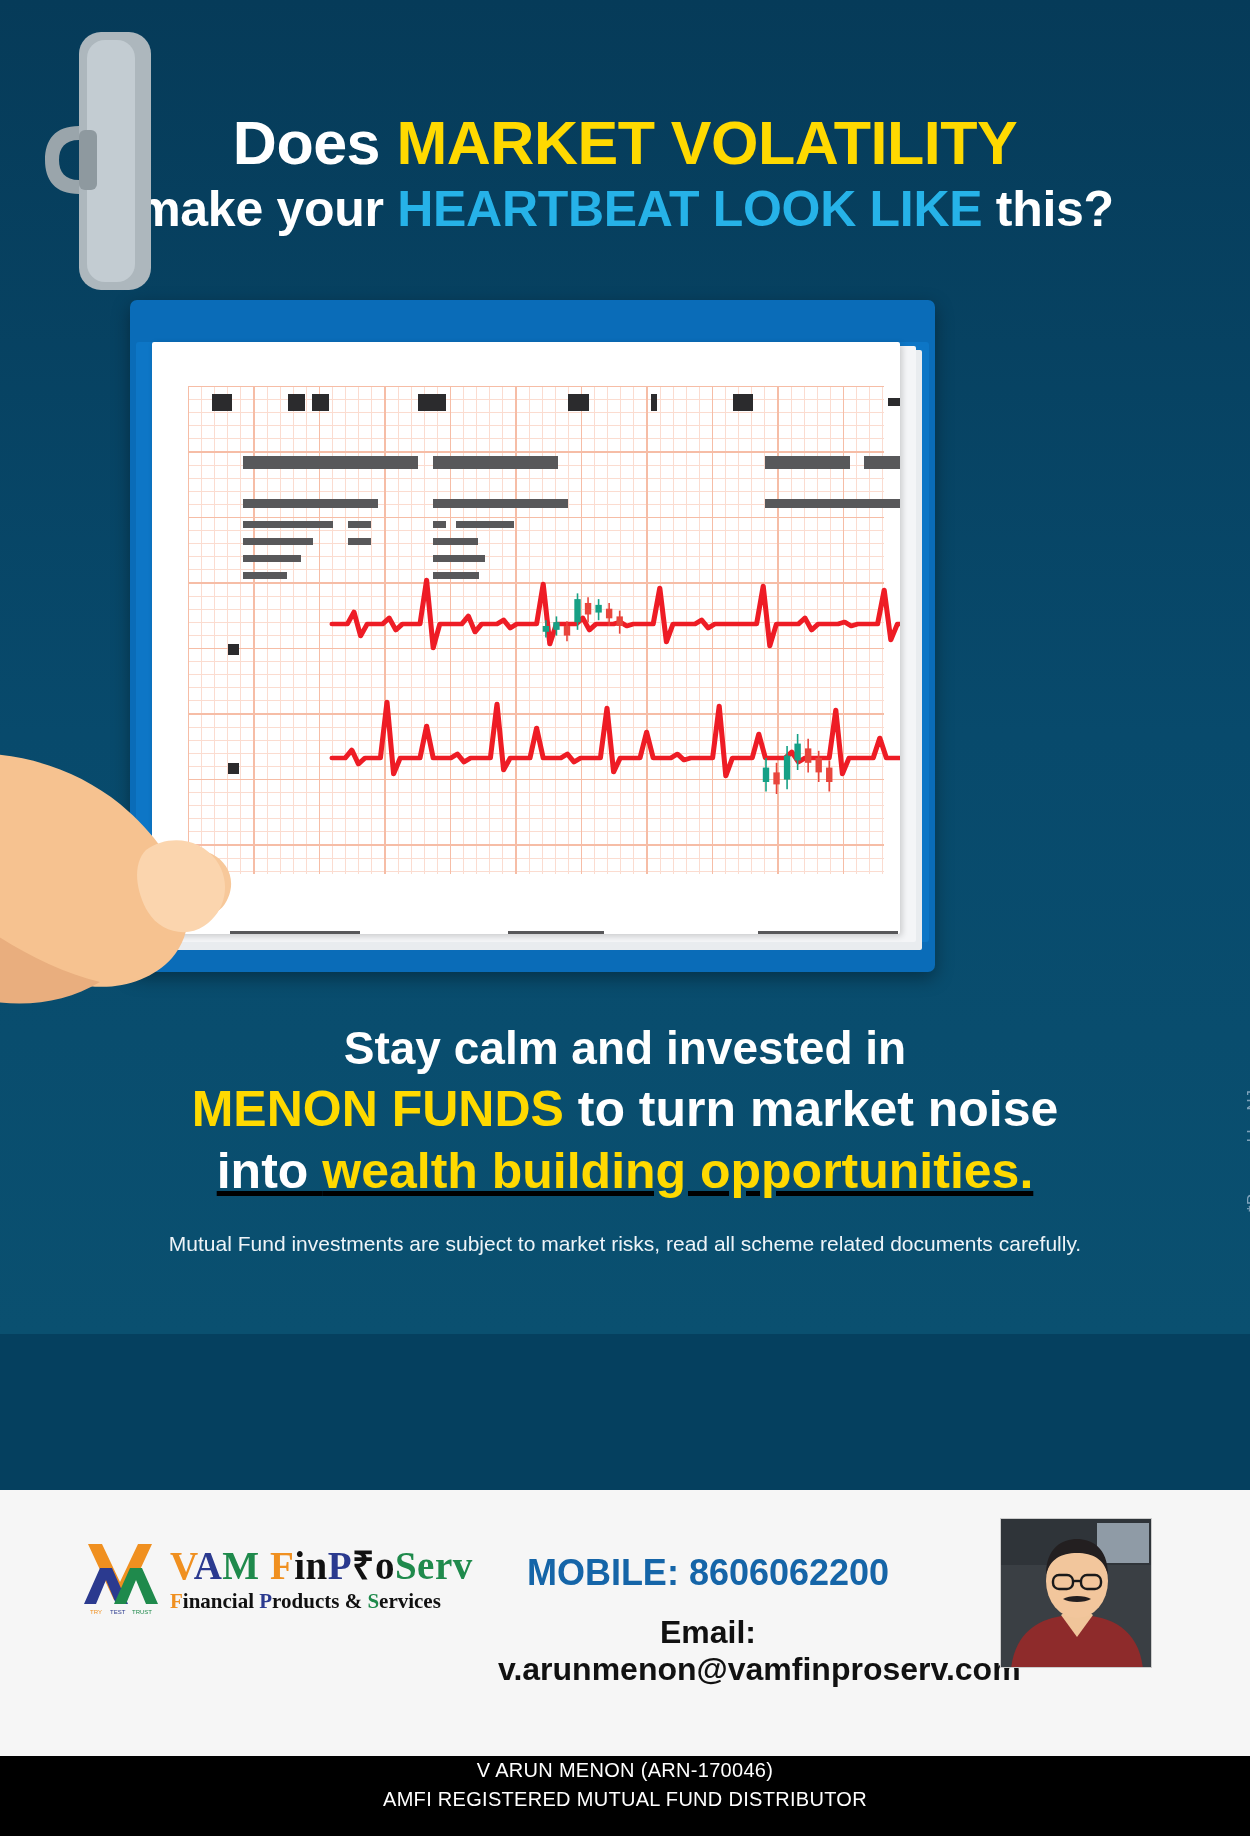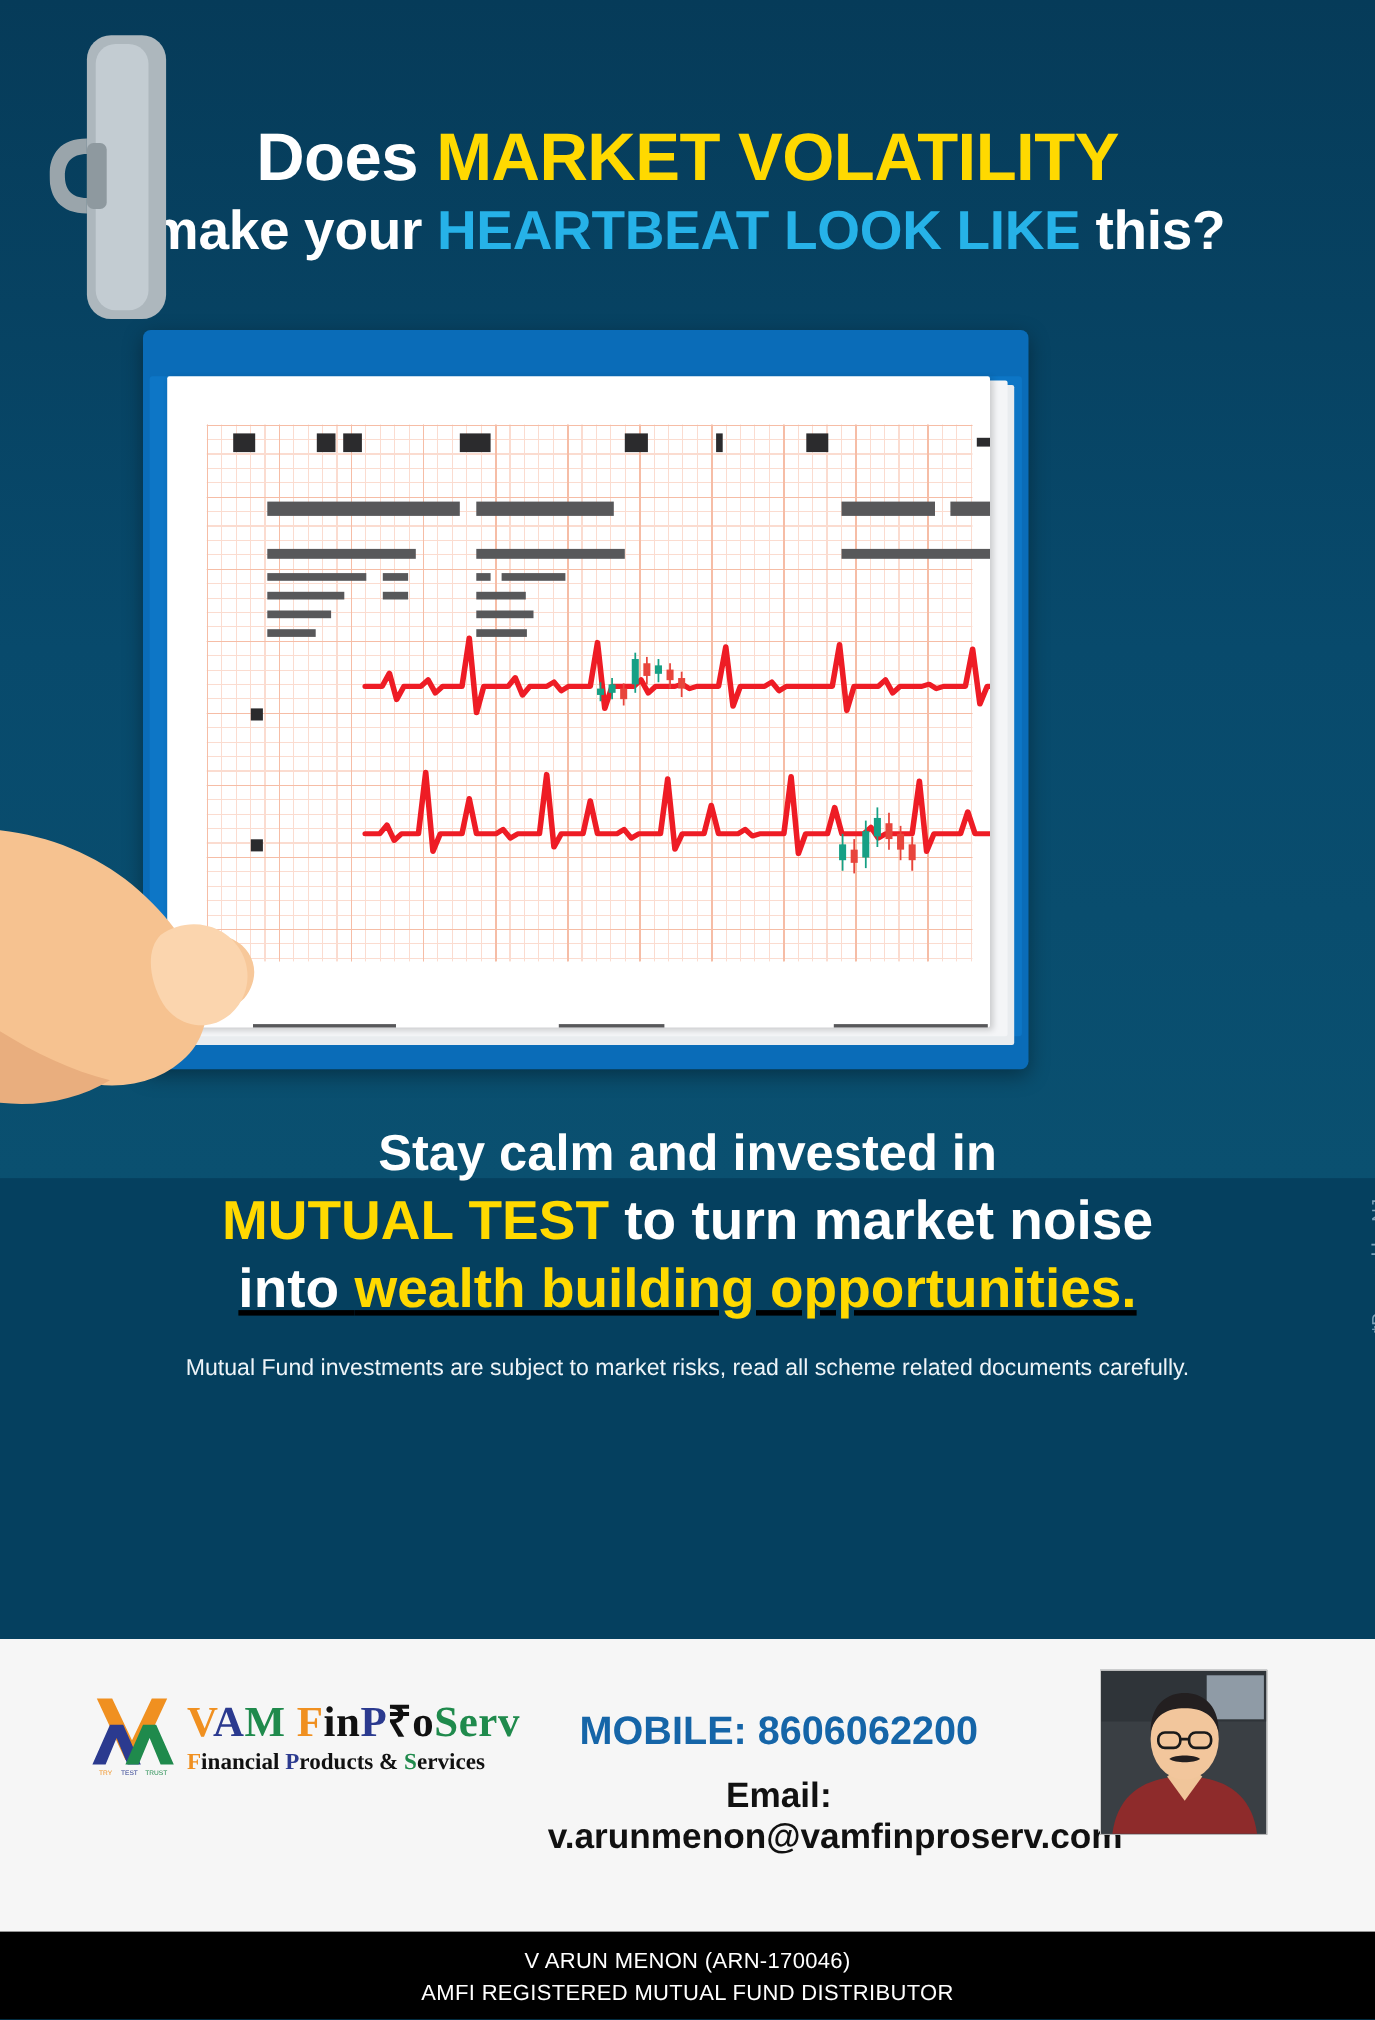--- a/index.html
+++ b/index.html
@@ -6,21 +6,21 @@
   html,body { width:1250px; height:1836px; }
   body {
     font-family:"Liberation Sans", sans-serif;
     background:#05405f;
     position:relative;
     overflow:hidden;
   }
 
   
   .poster-top {
-    position:absolute; left:0; top:0; width:1250px; height:1071px;
+    position:absolute; left:0; top:0; width:1250px; height:1334px;
     background:linear-gradient(180deg,#063b59 0%,#084a6c 55%,#0a5070 100%);
   }
 
   
   .headline {
     position:absolute; left:0; top:112px; width:1250px;
     text-align:center; line-height:1.02;
   }
   .headline .l1 { font-size:61px; font-weight:bold; letter-spacing:-0.5px; }
   .headline .l2 { font-size:50px; font-weight:bold; margin-top:10px; letter-spacing:-0.3px; }
@@ -131,21 +131,21 @@
 
   .photo {
     position:absolute; left:1000px; top:1518px; width:152px; height:150px;
     border:1px solid #ccc; overflow:hidden; background:#2b2f33;
   }
 
   
   .footer-black {
     position:absolute; left:0; top:1756px; width:1250px; height:80px;
     background:#000; color:#fff; text-align:center;
-    padding-top:13px; line-height:1.45;
+    line-height:1.45;
   }
   .footer-black div { font-size:20px; font-weight:500; letter-spacing:.3px; }
 </style>
 </head>
 <body>
 
 <div class="poster-top">
 
   <div class="headline">
     <div class="l1"><span class="w">Does </span><span class="y">MARKET VOLATILITY</span></div>
@@ -293,21 +293,21 @@
       <rect x="34" y="2" width="72" height="258" rx="22" fill="#adb7bd"></rect>
       <rect x="42" y="10" width="48" height="242" rx="18" fill="#c3ccd2"></rect>
       <path d="M 34,96 C 10,96 0,110 0,130 C 0,150 10,164 34,164
                L 34,150 C 20,150 14,142 14,130 C 14,118 20,110 34,110 Z" fill="#9aa5ab"></path>
       <rect x="34" y="100" width="18" height="60" rx="6" fill="#8e999f"></rect>
     </svg>
   </div>
 
   <div class="tagline">
     <div class="t1">Stay calm and invested in</div>
-    <div class="t2"><span class="y">MUTUAL TEST</span><span class="w"> to turn market noise</span></div>
+    <div class="t2"><span class="y">MENON FUNDS</span><span class="w"> to turn market noise</span></div>
     <div class="t3"><span class="w">into </span><span class="y">wealth building opportunities.</span></div>
   </div>
 
   <div class="disclaimer">Mutual Fund investments are subject to market risks, read all scheme related documents carefully.</div>
   <div class="powered">*Powered by NJ</div>
 </div>
 
 <div class="footer-white">
 
   <div class="logo-block">

